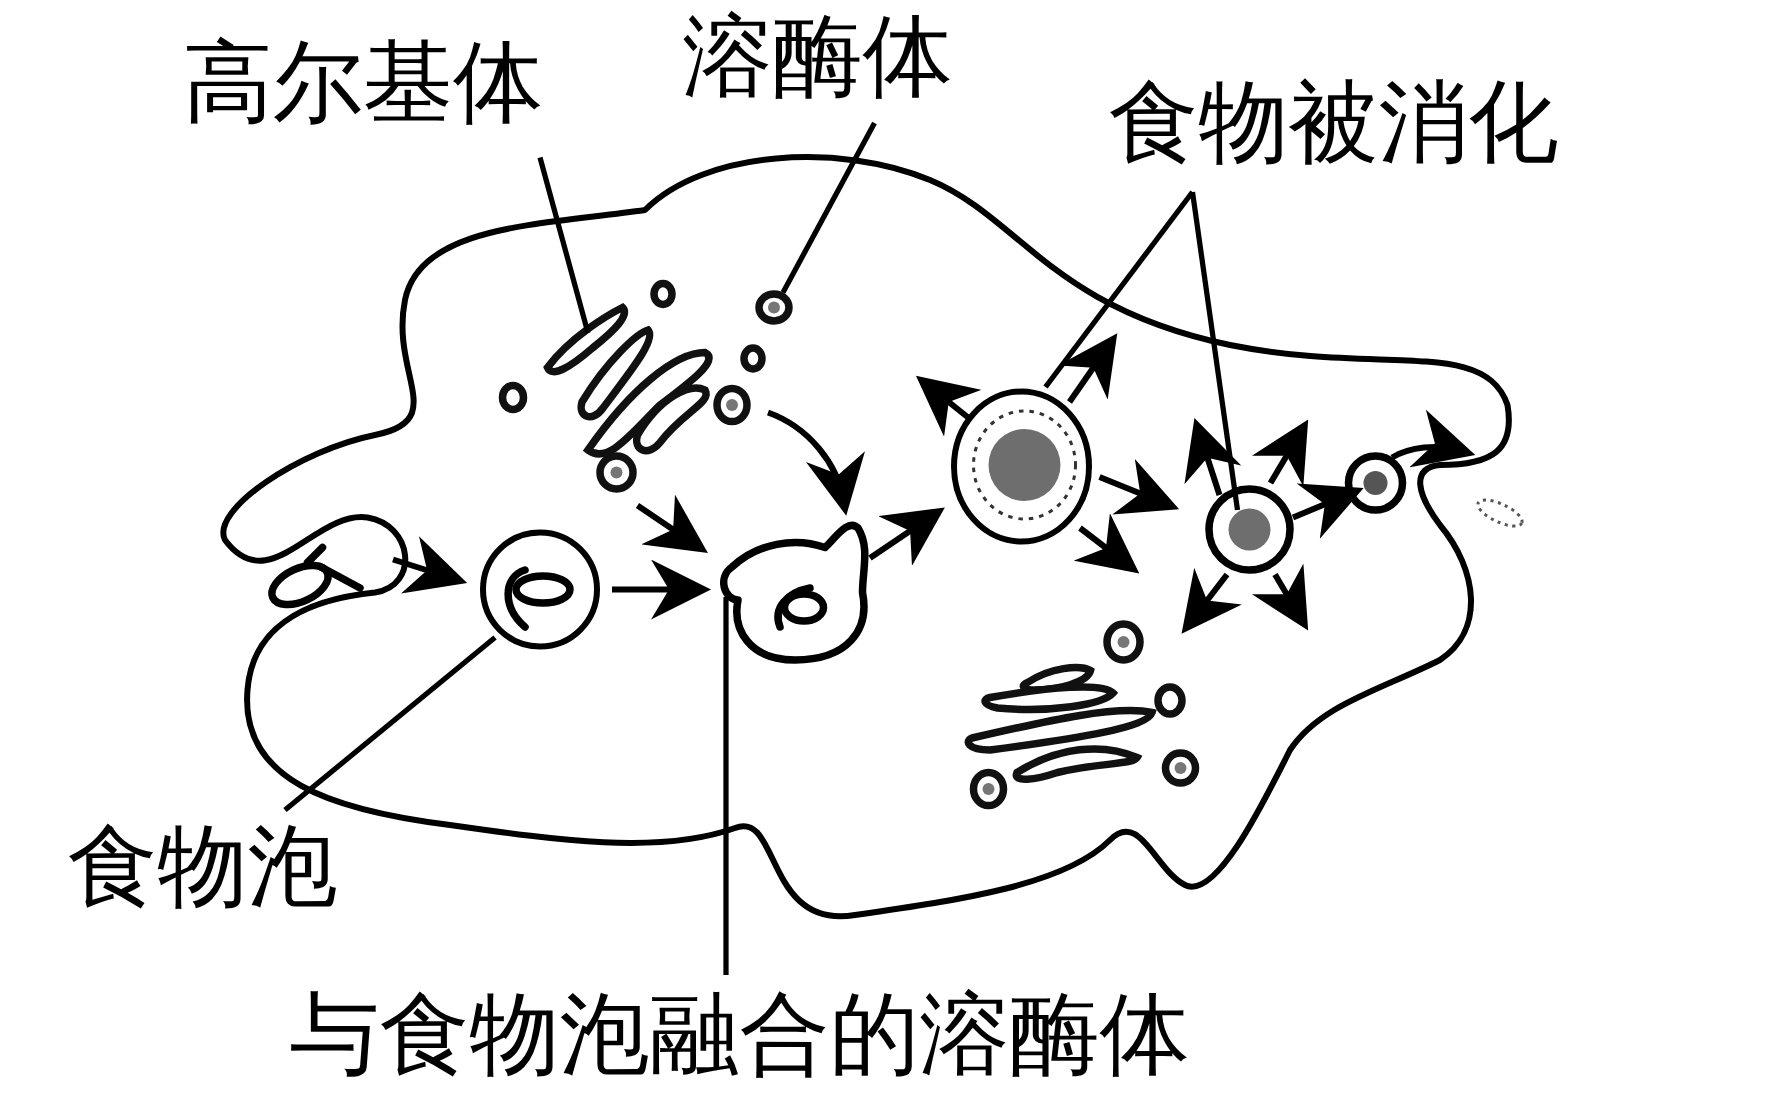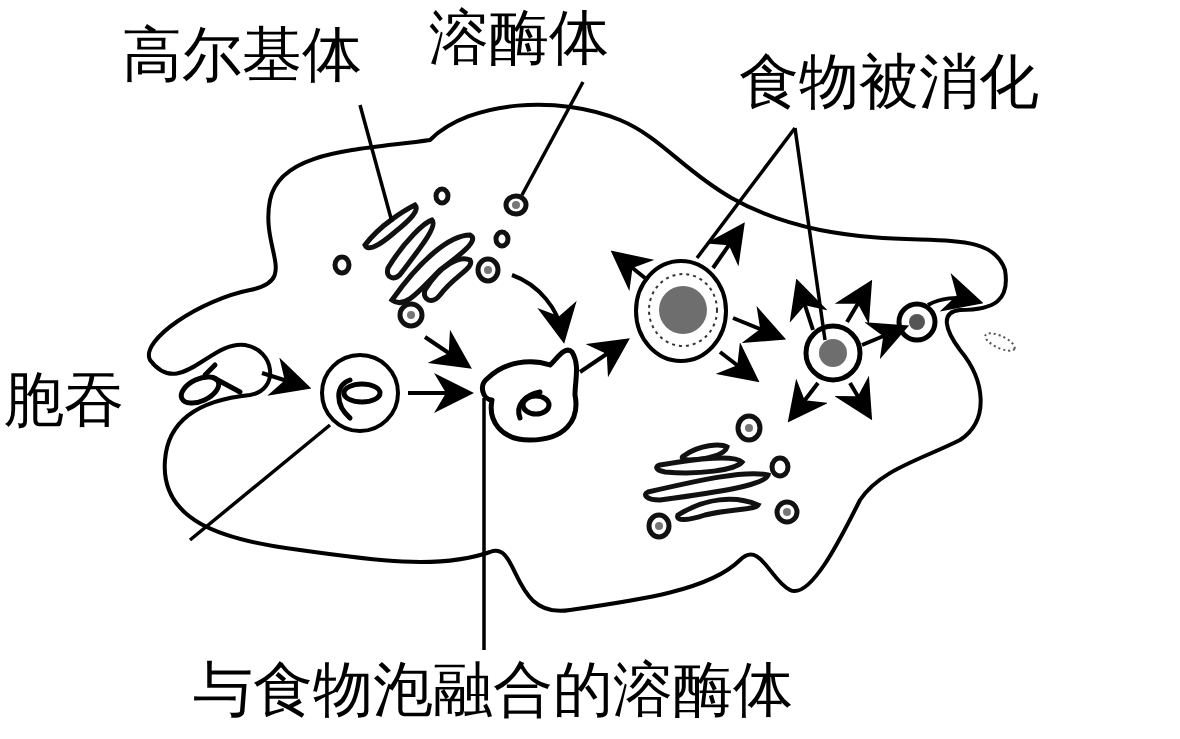--- a/index.html
+++ b/index.html
@@ -1,17 +1,17 @@
 <!DOCTYPE html>
 <html><head>
 <meta charset="utf-8">
 <style>
   html, body { margin:0; padding:0; background:#ffffff; }
   body { width:1180px; height:739px; position:relative; overflow:hidden; font-family:"DejaVu Sans", "Liberation Sans", sans-serif; }
-  #canvas { position:absolute; left:0; top:0; width:1180px; height:739px;font-family:Liberation Serif, serif; }
+  #canvas { position:absolute; left:0; top:0; width:1180px; height:739px; }
   .label { position:absolute; color:#000; font-size:60px; line-height:1; white-space:nowrap; font-weight:400; }
   svg .outline { fill:none; stroke:#000; stroke-width:4; stroke-linecap:round; stroke-linejoin:round; }
   svg .thick { fill:none; stroke:#000; stroke-width:5; stroke-linecap:round; stroke-linejoin:round; }
   svg .leader { stroke:#000; stroke-width:3.5; fill:none; }
   svg .arrow { stroke:#000; stroke-width:4; fill:none; }
   svg .dot { fill:#fff; stroke:#111; stroke-width:5; }
   svg .dotcore { fill:#777; }
   svg .golgi { fill:#fff; stroke:#111; stroke-width:5; }
 </style>
 </head>
@@ -136,17 +136,17 @@
 
     <line class="leader" x1="360" y1="105" x2="392" y2="222"></line>
     <line class="leader" x1="583" y1="82" x2="522" y2="195"></line>
     <line class="leader" x1="795" y1="128" x2="697" y2="258"></line>
     <line class="leader" x1="795" y1="128" x2="825" y2="340"></line>
     <line class="leader" x1="330" y1="425" x2="190" y2="540"></line>
     <line class="leader" x1="484" y1="398" x2="484" y2="650"></line>
   </svg>
 
   <div class="label" style="left:122px;top:25px;">高尔基体</div>
-  <div class="label" style="left:429px;top:8px;">溶酶体</div>
+  <div class="label" style="left:455px;top:8px;">溶酶体</div>
   <div class="label" style="left:703px;top:52px;margin-left:36px;">食物被消化</div>
-  <div class="label" style="left:4px;top:370px;">胞吞</div>
+  <div class="label" style="left:45px;top:548px;">食物泡</div>
   <div class="label" style="left:150px;top:660px;margin-left:43px;">与食物泡融合的溶酶体</div>
 </div>
 
 </body></html>

